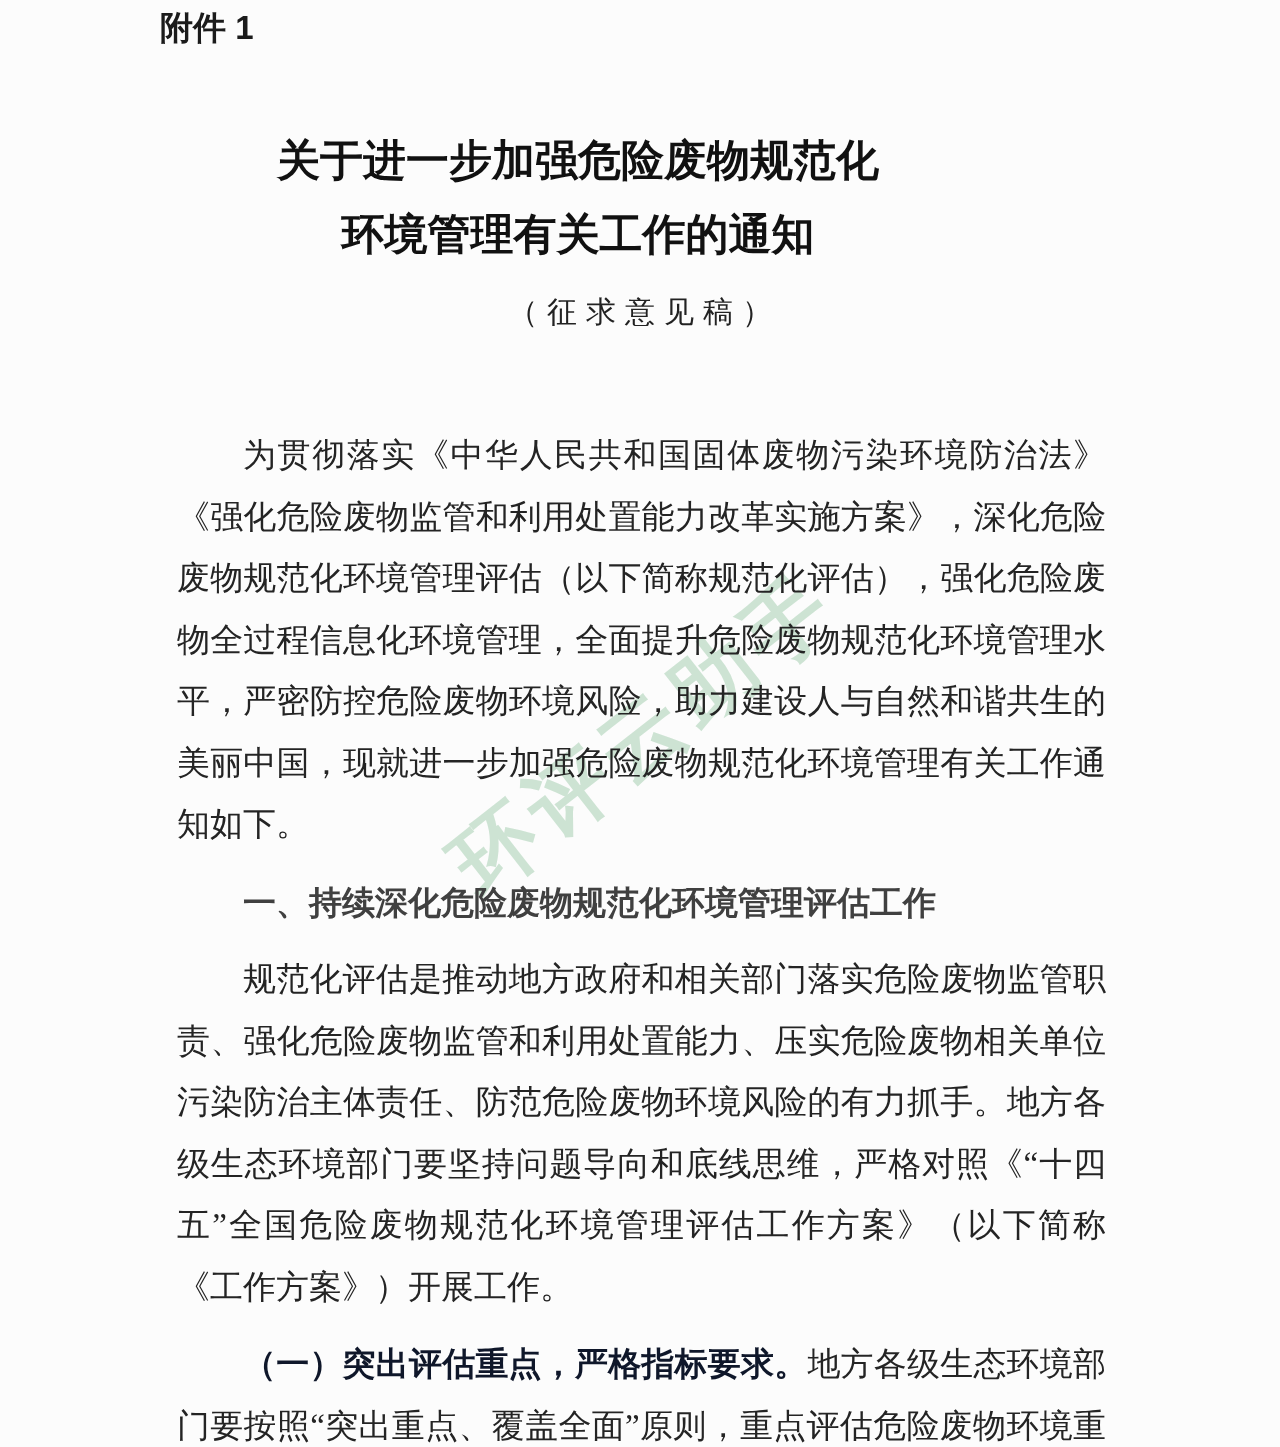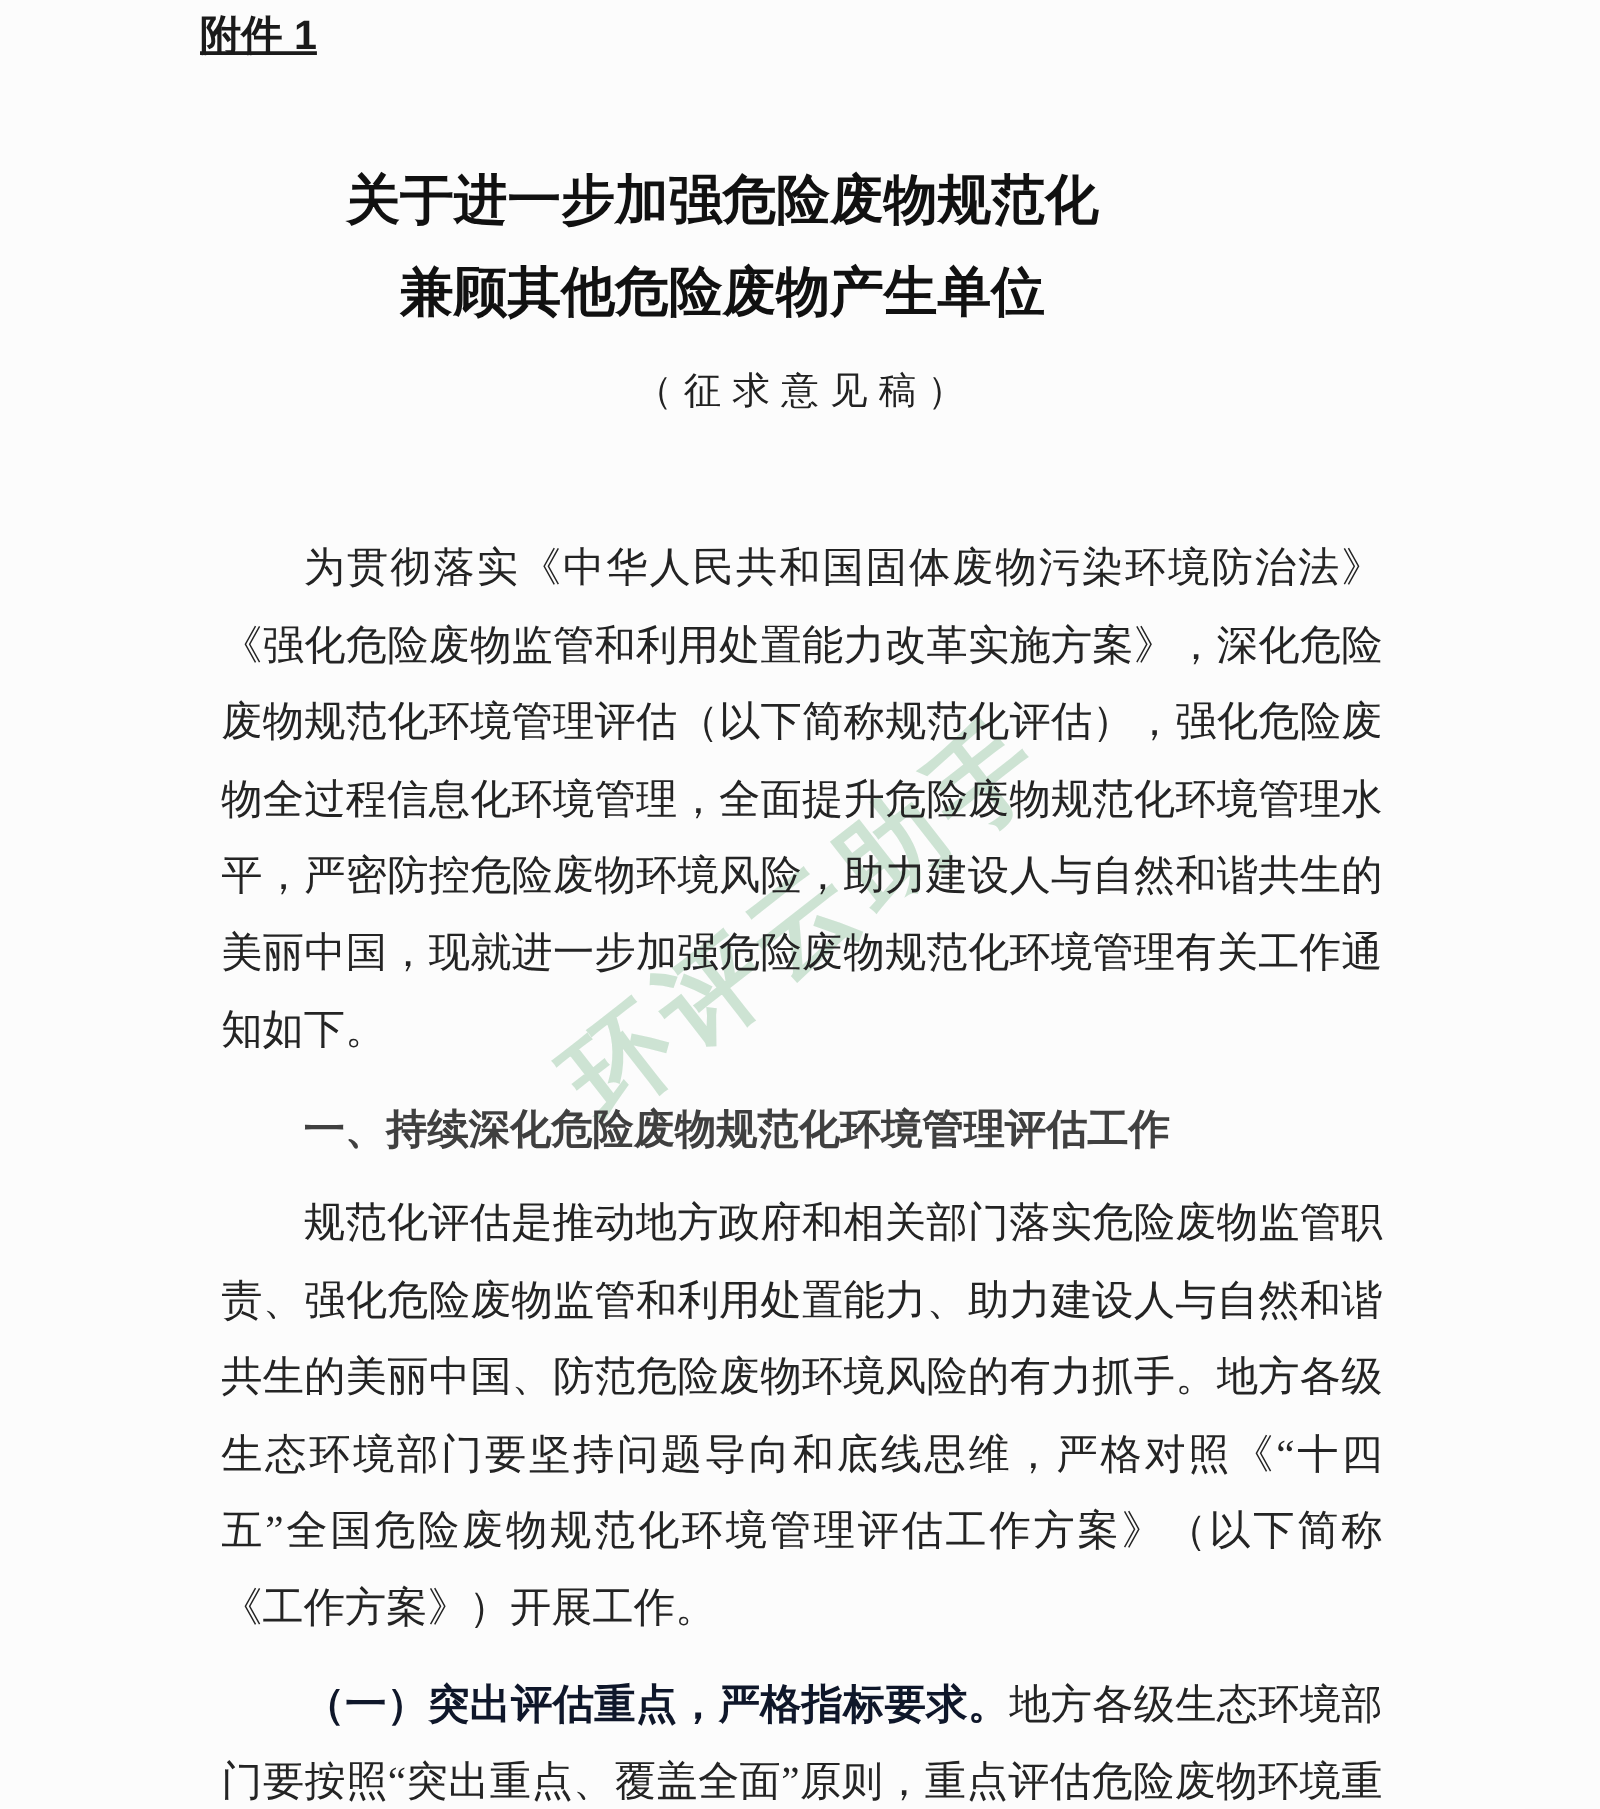--- a/index.html
+++ b/index.html
@@ -32,21 +32,20 @@
 
   .attachment-label {
     position: absolute;
     left: 160px;
     top: 6px;
     font-family: "Liberation Sans", "DejaVu Sans", sans-serif;
     font-weight: 600;
     font-size: 33px;
     color: #1b1b1b;
     z-index: 2;
-    text-decoration: underline;
   }
 
   .title-block {
     position: absolute;
     left: 0;
     top: 123px;
     width: 1156px;
     text-align: center;
     font-family: "Liberation Sans", "DejaVu Sans", sans-serif;
     font-weight: bold;
@@ -101,28 +100,28 @@
 <body>
 
 <div class="page">
 
   <div class="watermark">环评云助手</div>
 
   <div class="attachment-label">附件 1</div>
 
   <div class="title-block">
     <div>关于进一步加强危险废物规范化</div>
-    <div>兼顾其他危险废物产生单位</div>
+    <div>环境管理有关工作的通知</div>
   </div>
 
   <div class="subtitle">（征求意见稿）</div>
 
   <div class="body-text">
     <p>为贯彻落实《中华人民共和国固体废物污染环境防治法》《强化危险废物监管和利用处置能力改革实施方案》，深化危险废物规范化环境管理评估（以下简称规范化评估），强化危险废物全过程信息化环境管理，全面提升危险废物规范化环境管理水平，严密防控危险废物环境风险，助力建设人与自然和谐共生的美丽中国，现就进一步加强危险废物规范化环境管理有关工作通知如下。</p>
 
     <p class="section-heading">一、持续深化危险废物规范化环境管理评估工作</p>
 
-    <p>规范化评估是推动地方政府和相关部门落实危险废物监管职责、强化危险废物监管和利用处置能力、助力建设人与自然和谐共生的美丽中国、防范危险废物环境风险的有力抓手。地方各级生态环境部门要坚持问题导向和底线思维，严格对照《“十四五”全国危险废物规范化环境管理评估工作方案》（以下简称《工作方案》）开展工作。</p>
+    <p>规范化评估是推动地方政府和相关部门落实危险废物监管职责、强化危险废物监管和利用处置能力、压实危险废物相关单位污染防治主体责任、防范危险废物环境风险的有力抓手。地方各级生态环境部门要坚持问题导向和底线思维，严格对照《“十四五”全国危险废物规范化环境管理评估工作方案》（以下简称《工作方案》）开展工作。</p>
 
     <p><span class="para-lead">（一）突出评估重点，严格指标要求。</span><span>地方各级生态环境部门要按照“突出重点、覆盖全面”原则，重点评估危险废物环境重点监管单位、重点行业和废物相关单位，兼顾其他危险废物产生单位、小微企业危险废物收集单位等，确保评估单位类型覆盖全面、数量符合要求。要结合实际细化规范化评估指标技术要求，着重评估危险废物产生情况在线申</span></p>
   </div>
 
 </div>
 
 </body></html>

